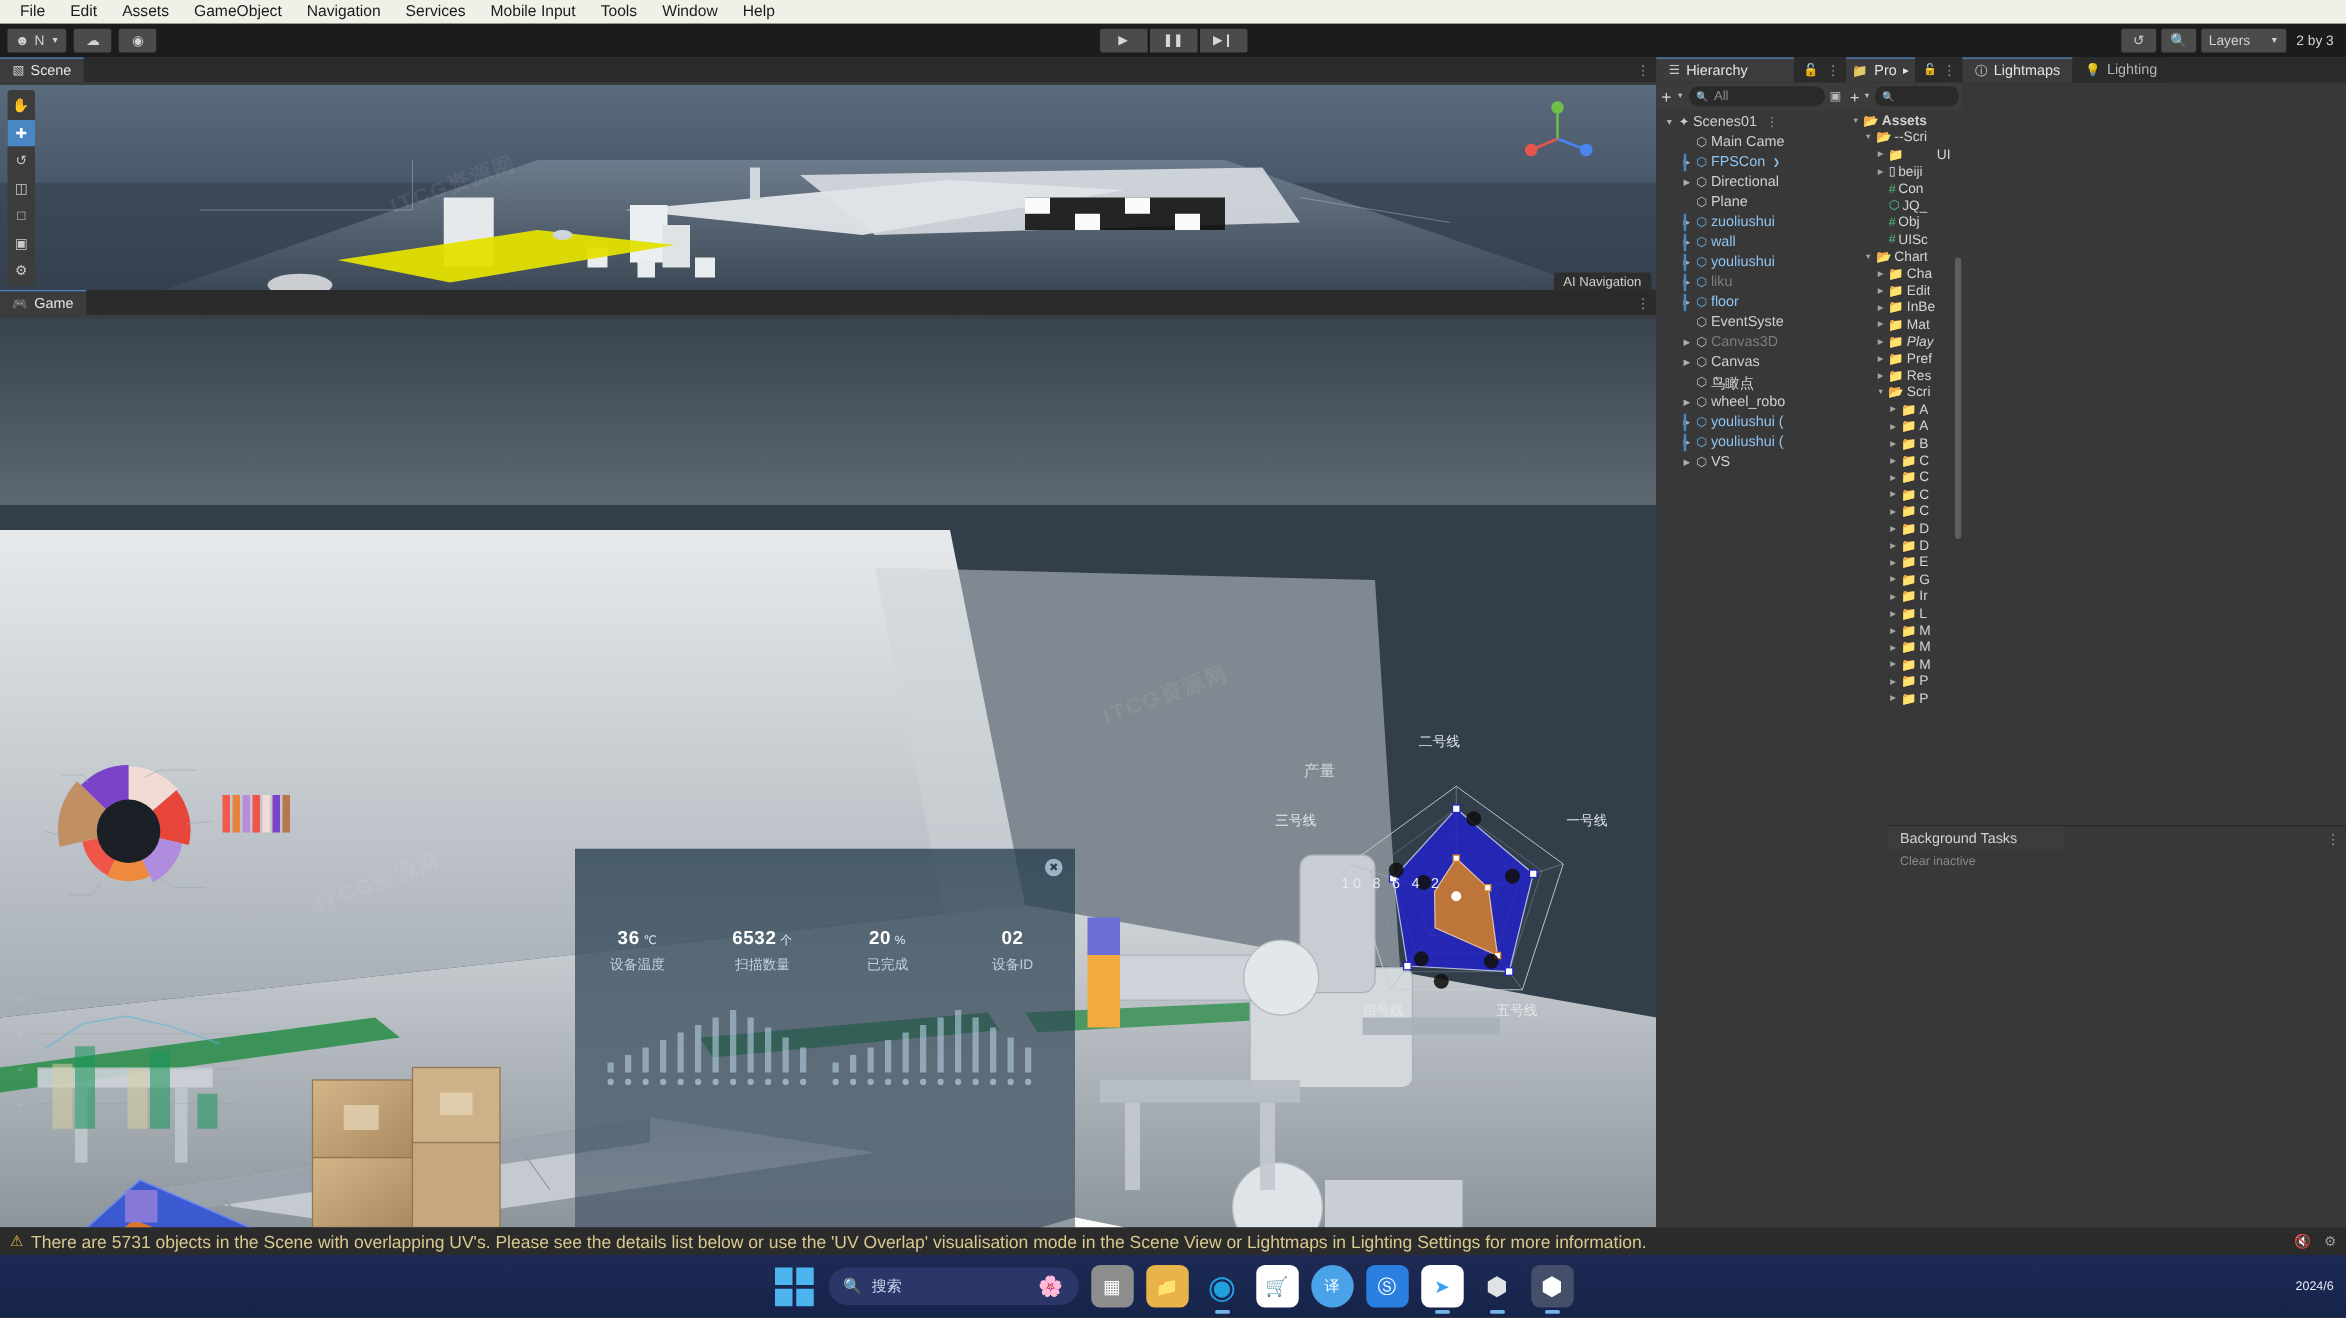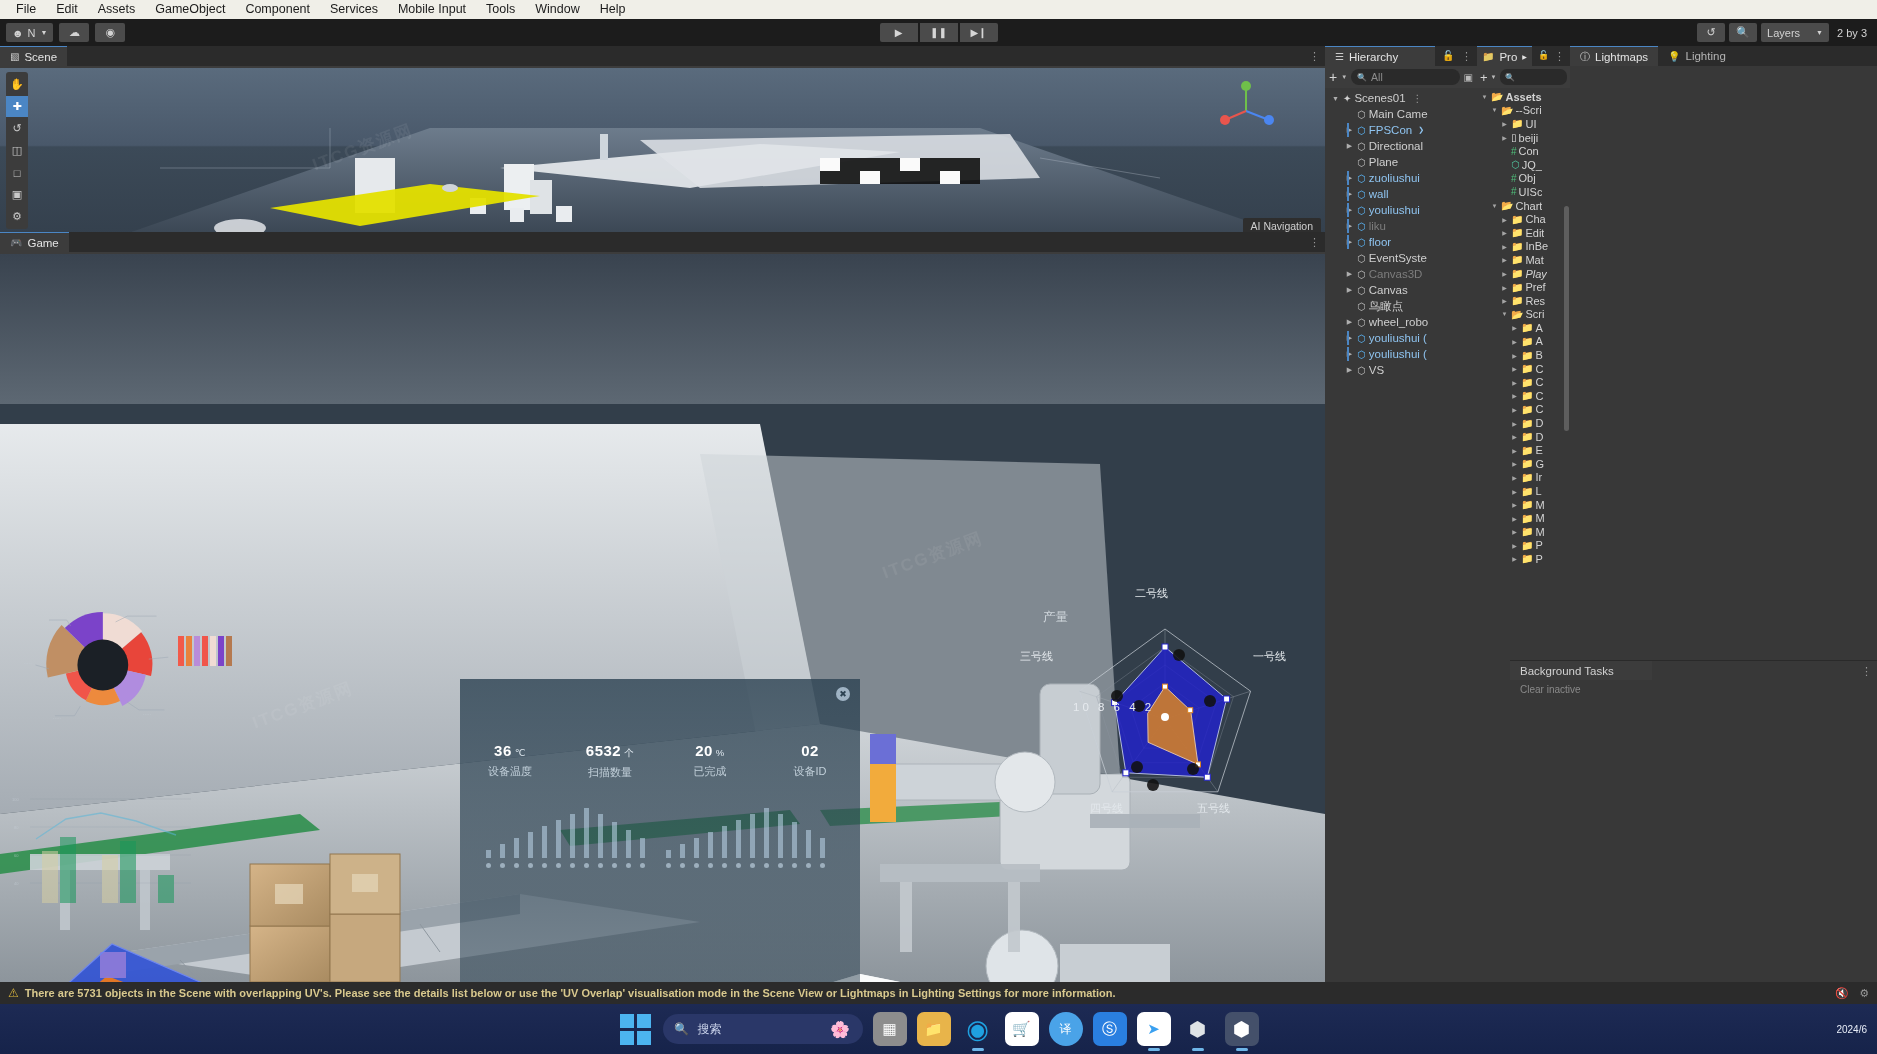--- a/index.html
+++ b/index.html
@@ -135,21 +135,21 @@
   .insp { position:absolute; left:1570px; top:46px; width:307px; height:605px; background:#383838; }
   .bgtasks { position:absolute; left:1510px; top:660px; width:367px; height:322px; background:#383838;
       border-top:1px solid #2a2a2a; }
   .bg-tab { height:19px; background:#3c3c3c; display:flex; align-items:center; padding:0 10px; font-size:11.5px;
       color:#d2d2d2; width:142px; }
   .bg-clear { font-size:10px; color:#8a8a8a; padding:4px 10px; }
 
   
   .statusbar { position:absolute; left:0; top:982px; width:1877px; height:22px; background:#2b2b2b;
       display:flex; align-items:center; padding:0 8px; gap:6px; }
-  .statusbar .txt { font-size:11px; color:#d9c98e;font-weight:bold; }
+  .statusbar .txt { font-size:14px; color:#d9c98e; }
   .sb-right { position:absolute; right:8px; display:flex; gap:10px; color:#9a9a9a; font-size:11px; }
 
   
   .taskbar { position:absolute; left:0; top:1004px; width:1877px; height:50px;
       background:linear-gradient(180deg,#1d2a54,#16234a); display:flex; align-items:center; justify-content:center; gap:10px; }
   .tb-icon { width:34px; height:34px; border-radius:7px; display:flex; align-items:center; justify-content:center;
       font-size:15px; position:relative; }
   .win-logo { display:grid; grid-template-columns:14px 14px; grid-template-rows:14px 14px; gap:3px; }
   .win-logo i { background:#4cb4ef; display:block; }
   .tb-search { width:200px; height:30px; border-radius:15px; background:#2a3768; display:flex; align-items:center;
@@ -164,21 +164,21 @@
 </head>
 <body>
 
 <div class="app">
 
   <div class="menubar" id="menubar">
       <div class="mi">File</div>
       <div class="mi">Edit</div>
       <div class="mi">Assets</div>
       <div class="mi">GameObject</div>
-      <div class="mi">Component</div>
+      <div class="mi">Navigation</div>
       <div class="mi">Services</div>
       <div class="mi">Mobile Input</div>
       <div class="mi">Tools</div>
       <div class="mi">Window</div>
       <div class="mi">Help</div>
     </div>
 
   <div class="toolbar">
     <div class="tbtn">
       <span style="margin-right:4px;">☻</span>
@@ -847,21 +847,21 @@
           <span style="color: rgb(212, 212, 212); overflow: hidden; white-space: nowrap; font-weight: bold;">Assets</span>
         </div>
         <div class="prow" style="padding-left: 13px;">
           <span class="arw">▼</span>
           <span class="fold" style="color: rgb(214, 214, 214);">📂</span>
           <span style="color: rgb(212, 212, 212); overflow: hidden; white-space: nowrap;">--Scri</span>
         </div>
         <div class="prow" style="padding-left: 23px;">
           <span class="arw">▶</span>
           <span class="fold" style="color: rgb(214, 214, 214);">📁</span>
-          <span style="color: rgb(212, 212, 212); overflow: hidden; white-space: nowrap;">UI</span>
+          <span style="color: rgb(212, 212, 212); overflow: hidden; white-space: nowrap; margin-left: 24px;">UI</span>
         </div>
         <div class="prow" style="padding-left: 23px;">
           <span class="arw">▶</span>
           <span class="fold" style="color: rgb(224, 224, 224);">▯</span>
           <span style="color: rgb(212, 212, 212); overflow: hidden; white-space: nowrap;">beiji</span>
         </div>
         <div class="prow" style="padding-left: 23px;">
           <span class="arw"></span>
           <span class="fold" style="color: rgb(79, 191, 122);">#</span>
           <span style="color: rgb(212, 212, 212); overflow: hidden; white-space: nowrap;">Con</span>

